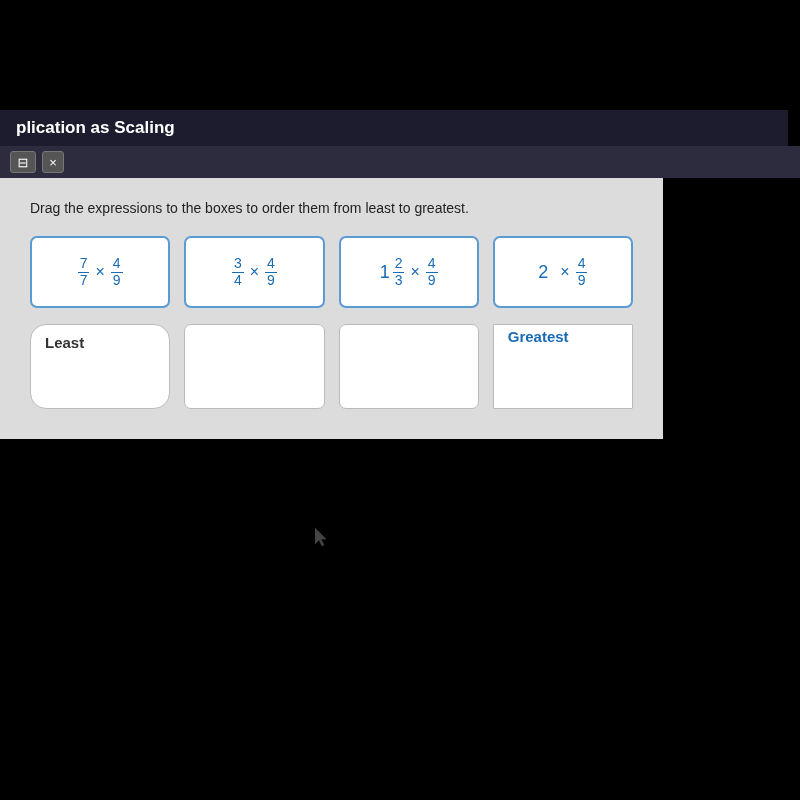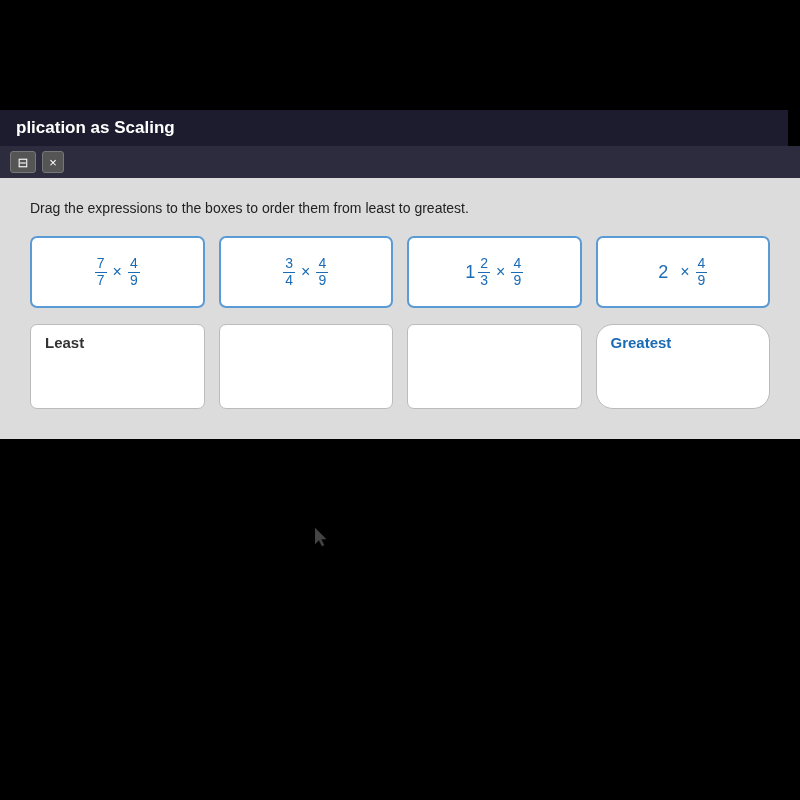--- a/index.html
+++ b/index.html
@@ -20,21 +20,21 @@
 
 <div style="width:788px; background:#1c1c2e; padding:8px 16px;">
   <span style="color:white; font-size:17px; font-weight:bold;">plication as Scaling</span>
 </div>
 
 <div style="width:800px; background:#2c2c3e; padding:5px 10px; display:flex; align-items:center; gap:6px;">
   <div style="background:#555; border:1px solid #777; border-radius:3px; color:white; width:26px; height:22px; display:flex; align-items:center; justify-content:center; font-size:13px;">⊟</div>
   <div style="background:#555; border:1px solid #777; border-radius:3px; color:white; width:22px; height:22px; display:flex; align-items:center; justify-content:center; font-size:13px;">×</div>
 </div>
 
-<div style="background:#dcdcdc; width:800px; padding:22px 30px 30px 30px; position:relative;">
+<div style="background:#dcdcdc; width:663px; padding:22px 30px 30px 30px; position:relative;">
 
   <p style="font-size:14px; color:#222; margin-bottom:20px;">Drag the expressions to the boxes to order them from least to greatest.</p>
 
   <div style="display:flex; gap:14px; margin-bottom:16px;">
 
     <div style="flex:1; border:2px solid #5b9bd5; border-radius:7px; background:white; min-height:72px; display:flex; align-items:center; justify-content:center; cursor:grab;">
       <span style="display:inline-flex; align-items:center; color:#1a6bb5; font-size:15px;">
         <span style="display:inline-flex; flex-direction:column; align-items:center; line-height:1.1;">
           <span style="border-bottom:1.5px solid #1a6bb5; padding:0 2px; font-size:14px;">7</span>
           <span style="padding:0 2px; font-size:14px;">7</span>
@@ -84,31 +84,31 @@
           <span style="border-bottom:1.5px solid #1a6bb5; padding:0 2px; font-size:14px;">4</span>
           <span style="padding:0 2px; font-size:14px;">9</span>
         </span>
       </span>
     </div>
 
   </div>
 
   <div style="display:flex; gap:14px;">
 
-    <div style="flex:1; border:1.5px solid #bbb; border-radius:7px; background:white; min-height:85px; display:flex; align-items:flex-start; justify-content:flex-start; padding:9px 14px;">
+    <div style="flex:1; border:1.5px solid #bbb; border-radius:16px; background:white; min-height:85px; display:flex; align-items:flex-start; justify-content:flex-start; padding:9px 14px;">
       <span style="font-size:15px; color:#333; font-weight:bold;">Least</span>
     </div>
 
     <div style="flex:1; border:1.5px solid #bbb; border-radius:7px; background:white; min-height:85px; display:flex; align-items:flex-start; justify-content:flex-start; padding:9px 14px;">
     </div>
 
     <div style="flex:1; border:1.5px solid #bbb; border-radius:7px; background:white; min-height:85px; display:flex; align-items:flex-start; justify-content:flex-start; padding:9px 14px;">
     </div>
 
-    <div style="flex:1; border:1.5px solid #bbb; border-radius:17px; background:white; min-height:85px; display:flex; align-items:flex-start; justify-content:flex-start; padding:9px 14px;">
+    <div style="flex:1; border:1.5px solid #bbb; border-radius:1px; background:white; min-height:85px; display:flex; align-items:flex-start; justify-content:flex-start; padding:3px 14px;">
       <span style="font-size:15px; color:#1a6bb5; font-weight:bold;">Greatest</span>
     </div>
 
   </div>
 
   <div style="position:absolute; left:315px; top:350px;">
     <svg width="16" height="20" viewBox="0 0 16 20">
       <path d="M0 0 L0 16 L4 12 L7 18 L9 17 L6 11 L11 11 Z" fill="#444" stroke="#444" stroke-width="0.5"></path>
     </svg>
   </div>

